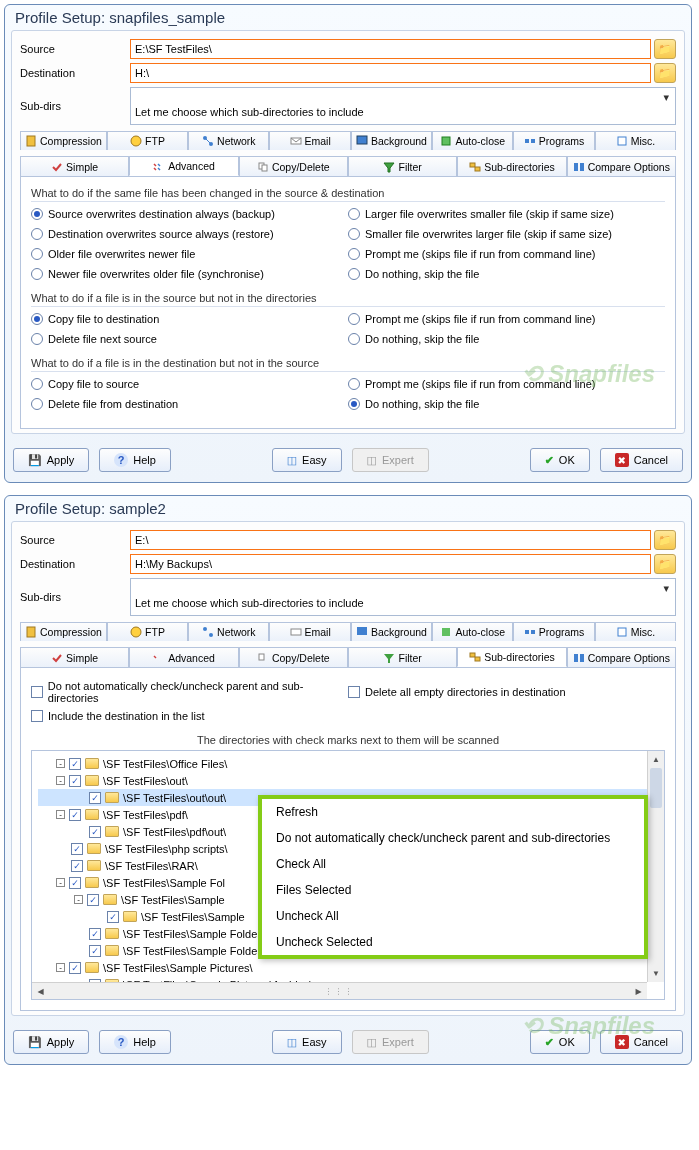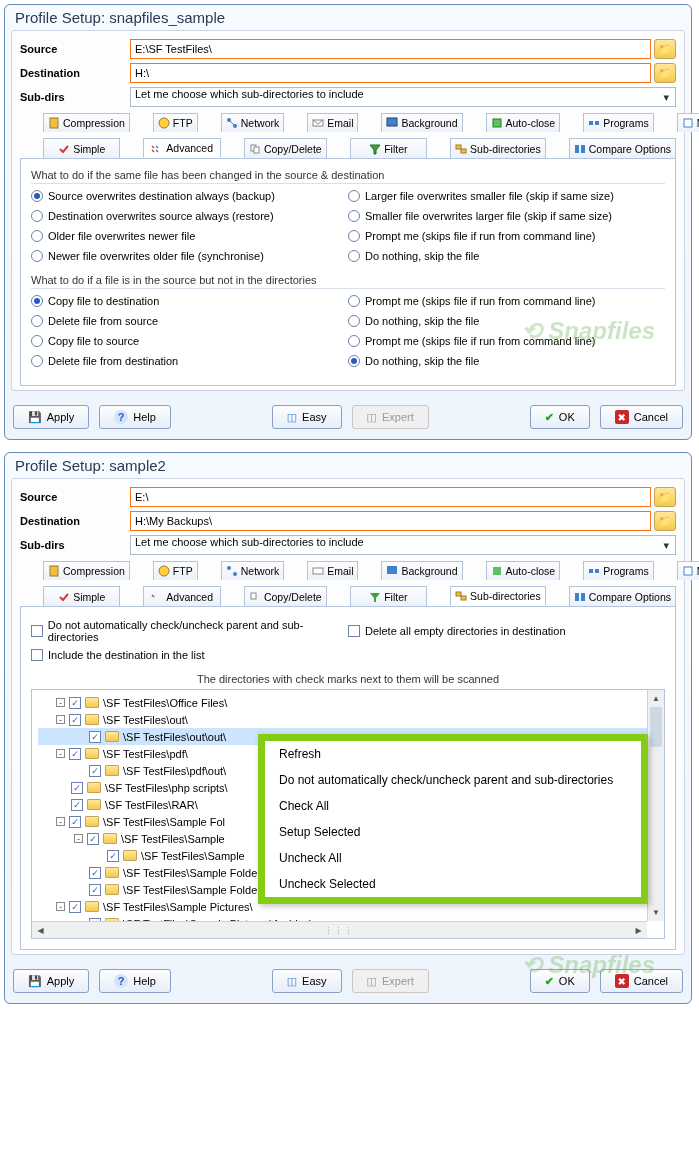--- a/index.html
+++ b/index.html
@@ -1,27 +1,27 @@
 <!DOCTYPE html>
 <html><head>
 <meta charset="utf-8">
 <style>
 * { box-sizing: border-box; margin: 0; padding: 0; }
 body { font-family: Tahoma, Arial, sans-serif; font-size: 11px; background: #fff; padding: 4px; }
 .window { border: 1px solid #6a8bb8; border-radius: 6px; background: linear-gradient(#f7fbff, #eef4fb); padding: 0; margin-bottom: 12px; width: 688px; position: relative; }
 .titlebar { padding: 4px 10px; font-size: 15px; color: #2a3a55; }
 .inner { background: #fdfdfd; margin: 0 6px 6px 6px; border: 1px solid #c8d4e6; border-radius: 3px; padding: 8px 8px 4px 8px; }
 .form-row { display: flex; align-items: center; margin-bottom: 4px; }
-.form-label { width: 110px; font-weight: bold; }
+.form-label { width: 110px; font-weight: normal; }
 .form-input { flex: 1; height: 20px; border: 1px solid #f97316; background: #fff; padding: 2px 4px; font-size: 11px; }
 .folder-btn { width: 22px; height: 20px; border: 1px solid #c2a458; background: linear-gradient(#ffe89a,#f7c94d); margin-left: 3px; border-radius: 3px; display: flex; align-items: center; justify-content: center; }
-.select { flex: 1; height: 20px; border: 1px solid #aabbd4; background: #fff; padding: 0 4px; font-size: 11px; position: relative; }
+.select { flex: 1; height: 20px; border: 1px solid #aabbd4; background: #fff; padding: 18px 4px; font-size: 11px; position: relative; }
 .select::after { content: "▾"; position: absolute; right: 6px; top: 3px; color: #333; }
 .tabs-row { display: flex; margin-top: 6px; }
-.tab { flex: 1; border: 1px solid #b5c4dd; background: linear-gradient(#fdfdfd,#ebf1fa); padding: 3px 4px; font-size: 10.5px; display: flex; align-items: center; justify-content: center; gap: 3px; white-space: nowrap; border-bottom: none; margin-left: 23px; }
+.tab { flex: 1; border: 1px solid #b5c4dd; background: linear-gradient(#fdfdfd,#ebf1fa); padding: 3px 4px; font-size: 10.5px; display: flex; align-items: center; justify-content: center; gap: 3px; white-space: nowrap; border-bottom: none; }
 .tab.active { background: #fff; border-bottom: 1px solid #fff; position: relative; z-index: 2; }
 .tab-icon { width: 12px; height: 12px; display: inline-block; }
 .panel { border: 1px solid #b5c4dd; background: #fff; padding: 6px 10px 10px 10px; position: relative; }
 .section-label { color: #333; margin: 4px 0 6px 0; border-bottom: 1px solid #d8e0ee; padding-bottom: 2px; }
 .radio-grid { display: flex; }
 .radio-col { flex: 1; }
 .radio-row { display: flex; align-items: center; margin-bottom: 8px; gap: 5px; }
 .radio { width: 12px; height: 12px; border-radius: 50%; border: 1px solid #6a82aa; background: #fff; display: flex; align-items: center; justify-content: center; }
 .radio.sel::after { content: ""; width: 6px; height: 6px; border-radius: 50%; background: #2959c3; }
 .checkbox { width: 12px; height: 12px; border: 1px solid #6a82aa; background: #fff; display: inline-flex; align-items: center; justify-content: center; font-size: 9px; color: #2959c3; }
@@ -37,21 +37,21 @@
 .tree { border: 1px solid #b5c4dd; background: #fff; height: 250px; overflow: hidden; position: relative; }
 .tree-content { padding: 4px 6px; }
 .tree-row { display: flex; align-items: center; gap: 4px; height: 17px; font-size: 11px; white-space: nowrap; }
 .tree-row.sel { background: #cde4ff; }
 .toggle { width: 9px; height: 9px; border: 1px solid #888; display: flex; align-items: center; justify-content: center; font-size: 8px; background: #fff; }
 .folder-ico { width: 14px; height: 11px; background: linear-gradient(#ffe89a,#f7c94d); border: 1px solid #c2a458; border-radius: 1px; }
 .scrollbar-v { position: absolute; right: 0; top: 0; bottom: 17px; width: 17px; background: #f0f0f0; border-left: 1px solid #d0d0d0; }
 .scroll-thumb { position: absolute; top: 17px; left: 2px; right: 2px; height: 40px; background: #cdd7e6; border-radius: 2px; }
 .scroll-arrow { height: 17px; display: flex; align-items: center; justify-content: center; font-size: 8px; color: #555; }
 .scrollbar-h { position: absolute; left: 0; right: 17px; bottom: 0; height: 17px; background: #f0f0f0; border-top: 1px solid #d0d0d0; display: flex; align-items: center; }
-.context-menu { position: absolute; left: 226px; top: 44px; width: 390px; background: #fff; border: 7px solid #84cc16; box-shadow: 2px 2px 6px rgba(0,0,0,0.25); z-index: 10; }
+.context-menu { position: absolute; left: 226px; top: 44px; width: 390px; background: #fff; border: 4px solid #84cc16; box-shadow: 2px 2px 6px rgba(0,0,0,0.25); z-index: 10; }
 .menu-item { padding: 6px 14px; font-size: 12px; }
 .ic-ok { color: #28a428; font-weight: bold; }
 .ic-cancel { background: #c82828; color: #fff; width: 14px; height: 14px; display: inline-flex; align-items: center; justify-content: center; font-size: 10px; border-radius: 2px; }
 .ic-save { color: #2959c3; }
 .ic-help { color: #2959c3; background: #d6e4fb; border-radius: 50%; width: 14px; height: 14px; display: inline-flex; align-items: center; justify-content: center; font-weight: bold; }
 svg.tab-icon { flex-shrink: 0; }
 .scroll-grip { flex: 1; display: flex; justify-content: center; color: #999; font-size: 8px; letter-spacing: 2px; }
 </style>
 </head>
 <body>
@@ -218,34 +218,35 @@
         </div>
       <div class="section-label">What to do if a file is in the source but not in the directories</div>
       <div class="radio-grid" id="w1s2">
           <div class="radio-col">
             <div class="radio-row">
               <span class="radio sel"></span>
               <span>Copy file to destination</span>
             </div>
             <div class="radio-row">
               <span class="radio "></span>
-              <span>Delete file from source</span>
+              <span>Delete file next source</span>
             </div>
           </div>
           <div class="radio-col">
             <div class="radio-row">
               <span class="radio "></span>
               <span>Prompt me  (skips file if run from command line)</span>
             </div>
             <div class="radio-row">
               <span class="radio "></span>
               <span>Do nothing, skip the file</span>
             </div>
           </div>
         </div>
+      <div class="section-label">What to do if a file is in the destination but not in the source</div>
       <div class="radio-grid" id="w1s3">
           <div class="radio-col">
             <div class="radio-row">
               <span class="radio "></span>
               <span>Copy file to source</span>
             </div>
             <div class="radio-row">
               <span class="radio "></span>
               <span>Delete file from destination</span>
             </div>
@@ -511,21 +512,21 @@
               <span style="width:11px"></span>
               <span class="checkbox checked"></span>
               <span class="folder-ico"></span>
               <span>\SF TestFiles\Sample Pictures\Archive\</span>
             </div>
           </div>
         <div class="context-menu" id="w2menu">
             <div class="menu-item">Refresh</div>
             <div class="menu-item">Do not automatically check/uncheck parent and sub-directories</div>
             <div class="menu-item">Check All</div>
-            <div class="menu-item">Setup Selected</div>
+            <div class="menu-item">Files Selected</div>
             <div class="menu-item">Uncheck All</div>
             <div class="menu-item">Uncheck Selected</div>
           </div>
         <div class="scrollbar-v">
           <div class="scroll-arrow">▲</div>
           <div class="scroll-thumb"></div>
           <div class="scroll-arrow" style="position:absolute;bottom:0;width:100%">▼</div>
         </div>
         <div class="scrollbar-h">
           <div class="scroll-arrow" style="width:17px">◀</div>

